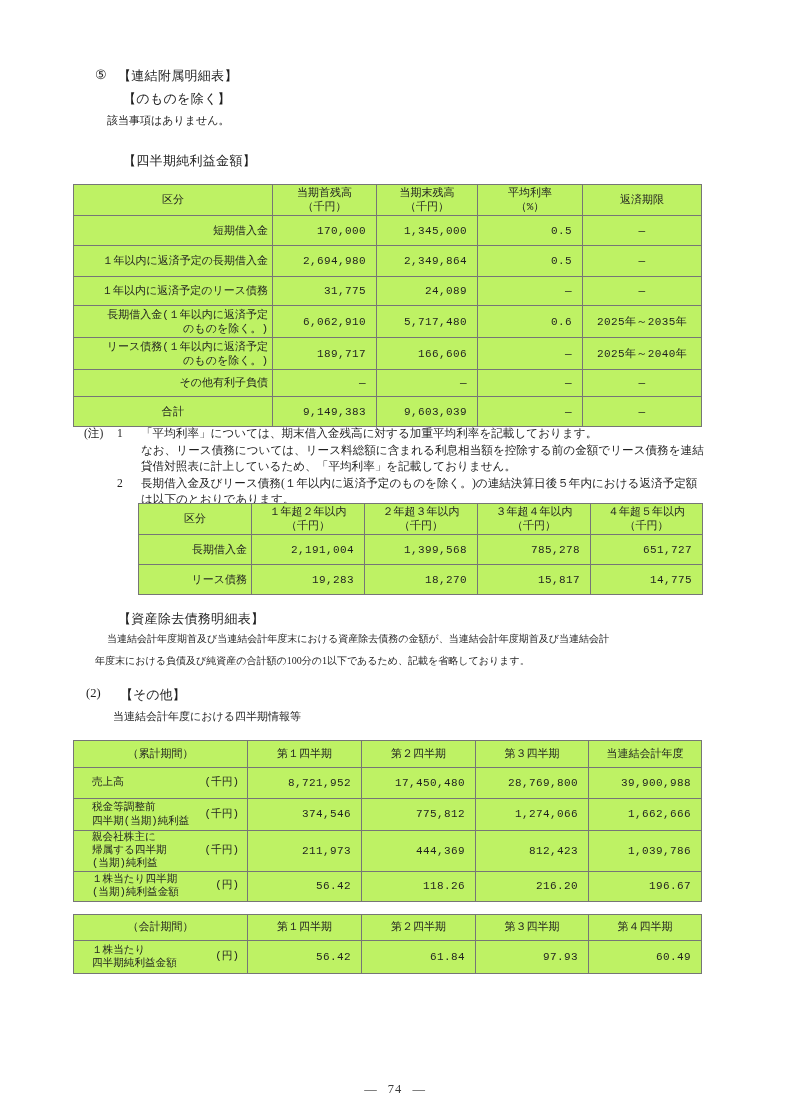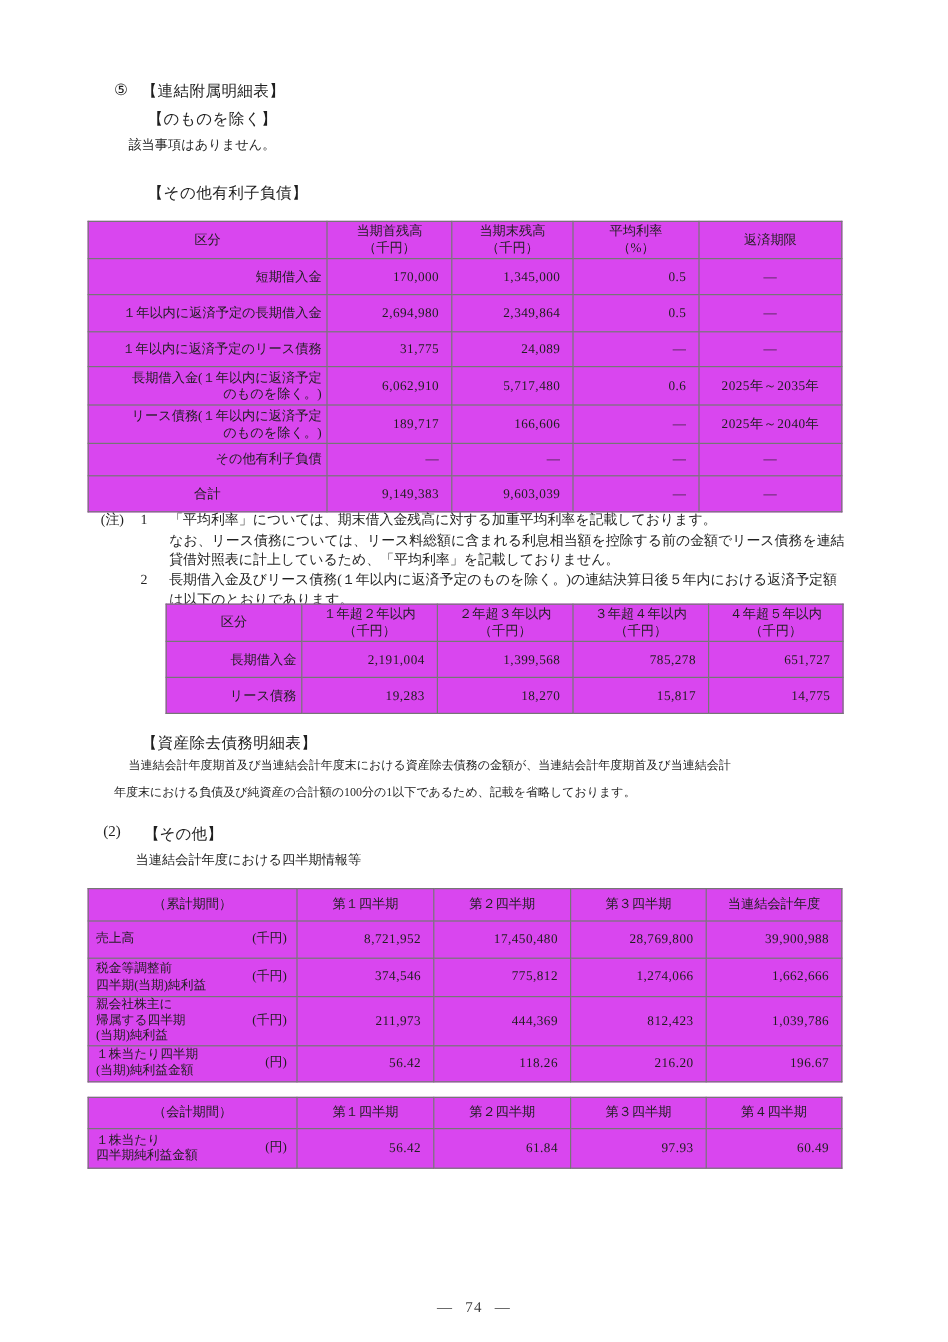--- a/index.html
+++ b/index.html
@@ -7,33 +7,33 @@
   body {
     width:790px; height:1118px; position:relative; overflow:hidden;
     font-family:"Liberation Serif","DejaVu Serif",serif;
     color:#1f1f1f;
   }
   .abs { position:absolute; }
   .heading { font-size:13px; letter-spacing:0.3px; white-space:nowrap; }
   .body-text { font-size:11px; white-space:nowrap; }
 
   
-  table.doc { position:absolute; border-collapse:collapse; table-layout:fixed; background:#d946ef; }
+  table.doc { position:absolute; border-collapse:collapse; table-layout:fixed; background:#bef264;font-family:Liberation Mono, monospace; }
   table.doc td {
     border:1px solid #767676; vertical-align:middle;
     font-size:11px; line-height:1.28; overflow:hidden;
   }
   td.hdr { text-align:center; white-space:pre-line; font-size:10.6px; line-height:1.35; padding:1px 2px; }
   td.lbl { text-align:right; padding:1px 4px 1px 6px; white-space:pre-line; font-size:10.8px; }
   td.num { text-align:right; padding:1px 10px 1px 2px; letter-spacing:0.4px; }
   td.ctr { text-align:center; letter-spacing:0.4px; }
 
   
   .lu { display:flex; justify-content:space-between; align-items:center; padding:0 8px 0 6px; }
-  .lu .l { white-space:pre-line; font-size:10.6px; line-height:1.25; text-align:left; }
+  .lu .l { white-space:pre-line; font-size:10.6px; line-height:1.25; text-align:left;margin-left:12px; }
   .lu .u { font-size:10.8px; white-space:nowrap; }
 
   
   .notes { position:absolute; left:84px; top:426px; width:622px; font-size:11.6px; line-height:16.6px; }
   .note-row { display:flex; align-items:flex-start; }
   .note-marker { width:33px; flex:none; }
   .note-num { width:24px; flex:none; }
   .note-text { flex:1; white-space:pre-line; }
 
   .aro-body {
@@ -54,21 +54,21 @@
 <body>
 
 <div class="abs" style="left:0;top:0;width:790px;height:1118px;">
 
   <div class="abs heading" style="left:95px;top:67px;display:flex;">
     <span style="width:23px;flex:none;">⑤</span>
     <span>【連結附属明細表】</span>
   </div>
   <div class="abs heading" style="left:123px;top:90px;">【のものを除く】</div>
   <div class="abs body-text" style="left:107px;top:113px;">該当事項はありません。</div>
-  <div class="abs heading" style="left:123px;top:152px;">【その他有利子負債】</div>
+  <div class="abs heading" style="left:123px;top:152px;">【四半期純利益金額】</div>
 
   <table class="doc" style="left:73px;top:184px;width:628px;">
     <colgroup>
         <col style="width:199px">
         <col style="width:104px">
         <col style="width:101px">
         <col style="width:105px">
         <col style="width:119px">
       </colgroup>
     <tbody>

